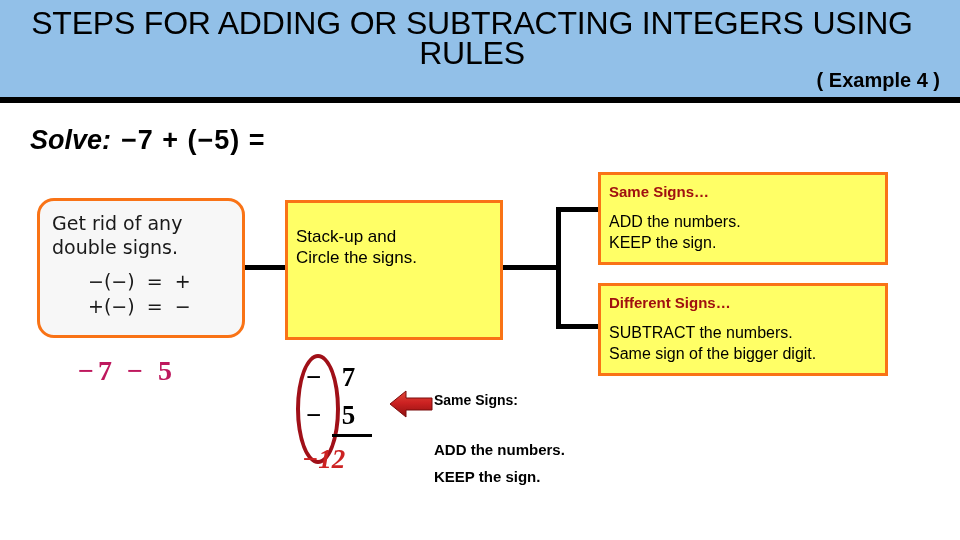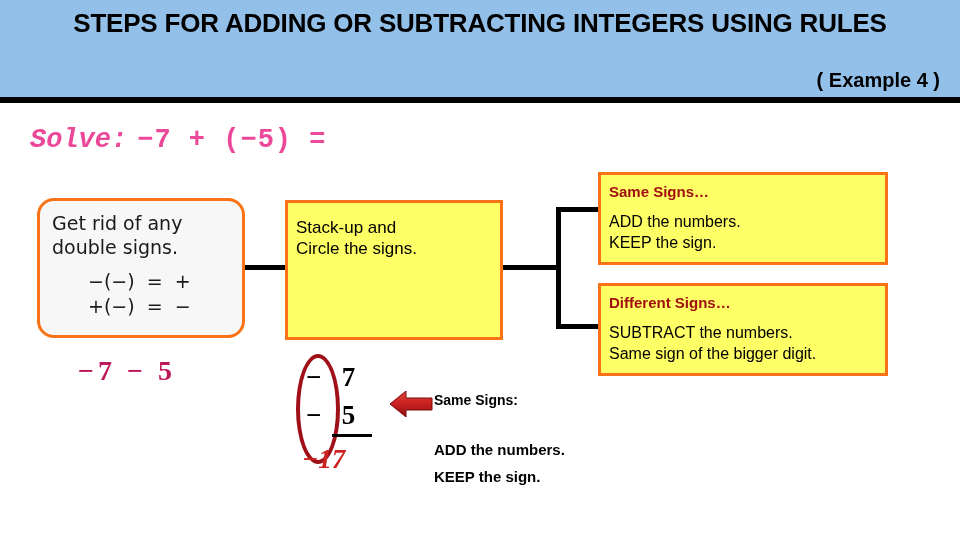--- a/index.html
+++ b/index.html
@@ -22,28 +22,28 @@
   #header-band {
     position: absolute;
     left: 0;
     top: 0;
     width: 960px;
     height: 97px;
     background: #92c0e8;
   }
   #header-title {
     position: absolute;
-    left: 20px;
+    left: 12px;
     top: 8px;
     width: 920px;
     text-align: center;
-    font-size: 26px;
+    font-size: 32px;
     line-height: 30px;
     color: #000000;
-    font-weight: bold;
+    font-weight: normal;
     letter-spacing: -0.2px;
   }
   #header-subtitle {
     position: absolute;
     left: 20px;
     top: 68px;
     width: 920px;
     text-align: right;
     font-size: 20px;
     line-height: 24px;
@@ -57,23 +57,23 @@
     width: 960px;
     height: 6px;
     background: #000000;
   }
 
   
   #solve-line {
     position: absolute;
     left: 30px;
     top: 125px;
-    font-family: Liberation Mono, monospace;
+    font-family: Liberation Sans, sans-serif;
     font-size: 27px;
-    color: #ec4899;
+    color: #000000;
     white-space: nowrap;
   }
   #solve-label {
     font-style: italic;
     font-weight: bold;
   }
   #solve-expression {
     font-weight: bold;
     margin-left: 10px;
     letter-spacing: 1px;
@@ -116,21 +116,21 @@
   #box-stackup {
     left: 285px;
     top: 200px;
     width: 218px;
     height: 140px;
     background: #ffff66;
   }
   #box-stackup .bx-text {
     position: absolute;
     left: 8px;
-    top: 14px;
+    top: 23px;
     font-size: 17px;
     line-height: 21px;
     color: #000000;
   }
 
   #box-same-signs {
     left: 598px;
     top: 172px;
     width: 290px;
     height: 93px;
@@ -313,21 +313,21 @@
 Same sign of the bigger digit.</div>
   </div>
 
   <div id="expr-simplified">−7  −  5</div>
 
   <div id="stack-work">
     <div id="stack-ellipse"></div>
     <div class="stack-row" id="stack-row-1">−   7</div>
     <div class="stack-row" id="stack-row-2">−   5</div>
     <div id="stack-rule"></div>
-    <div id="stack-answer">−17</div>
+    <div id="stack-answer">−12</div>
   </div>
 
   <div id="arrow-left">
     <svg width="48" height="32" viewBox="0 0 48 32" xmlns="http://www.w3.org/2000/svg">
       <defs>
         <linearGradient id="argrad" x1="0" y1="0" x2="0" y2="1">
           <stop offset="0%" stop-color="#e24a3a"></stop>
           <stop offset="45%" stop-color="#cc2222"></stop>
           <stop offset="100%" stop-color="#8f0f0f"></stop>
         </linearGradient>

